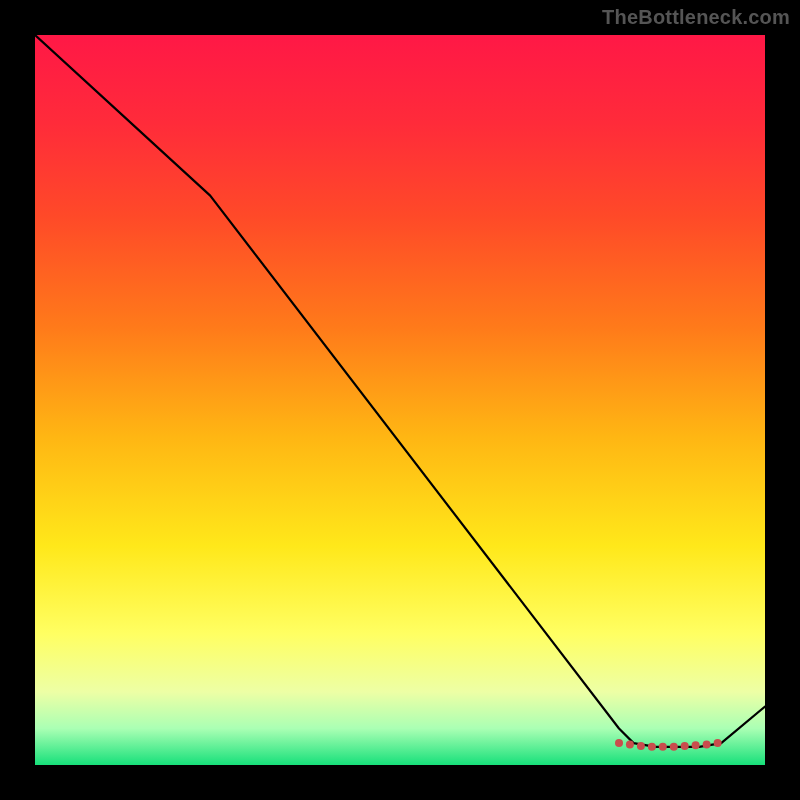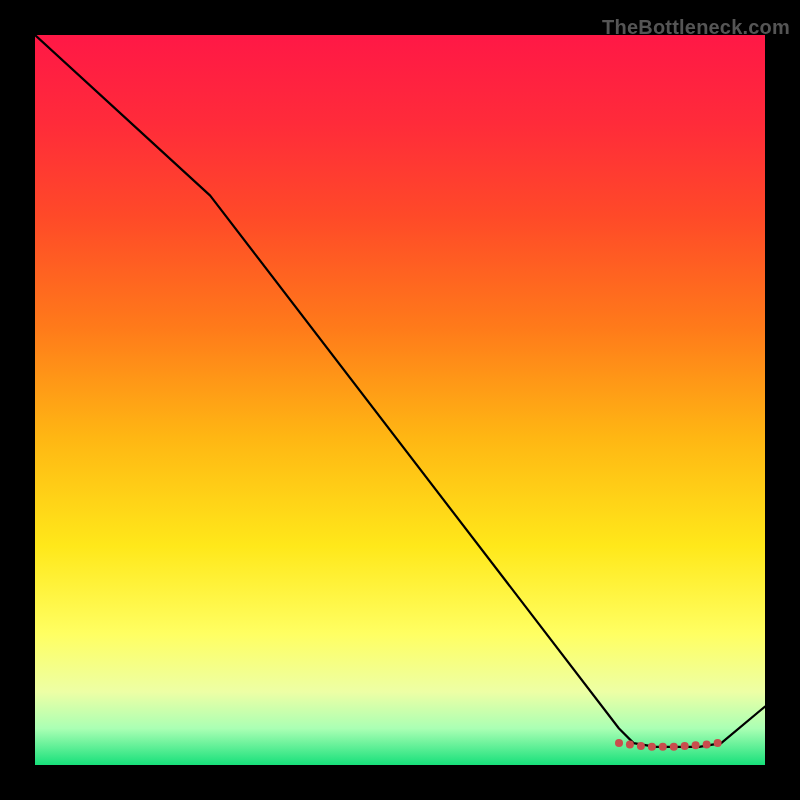--- a/index.html
+++ b/index.html
@@ -12,21 +12,21 @@
     font-family: Arial, Helvetica, sans-serif;
   }
   .frame {
     position: relative;
     width: 800px;
     height: 800px;
     background: #000;
   }
   .watermark {
     position: absolute;
-    top: 16px;
+    top: 6px;
     right: 10px;
     color: #555;
     font-size: 20px;
     font-weight: 600;
     letter-spacing: 0.2px;
     z-index: 5;
   }
   .plot-area {
     position: absolute;
     left: 35px;

